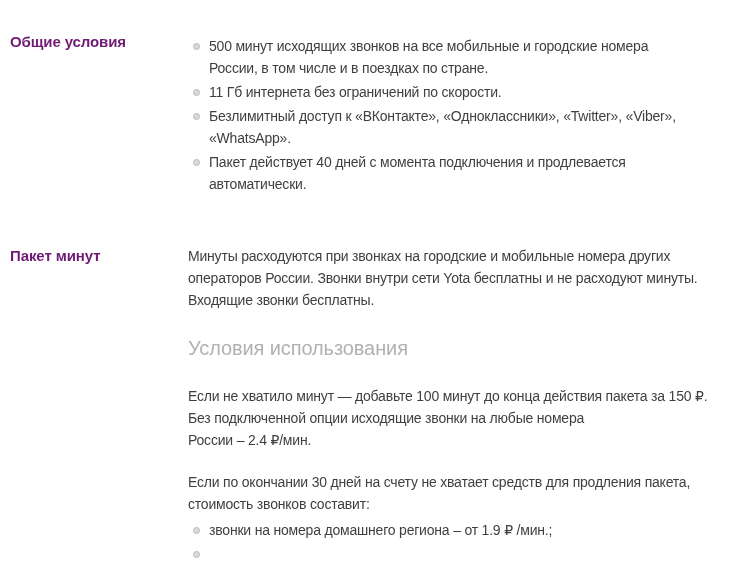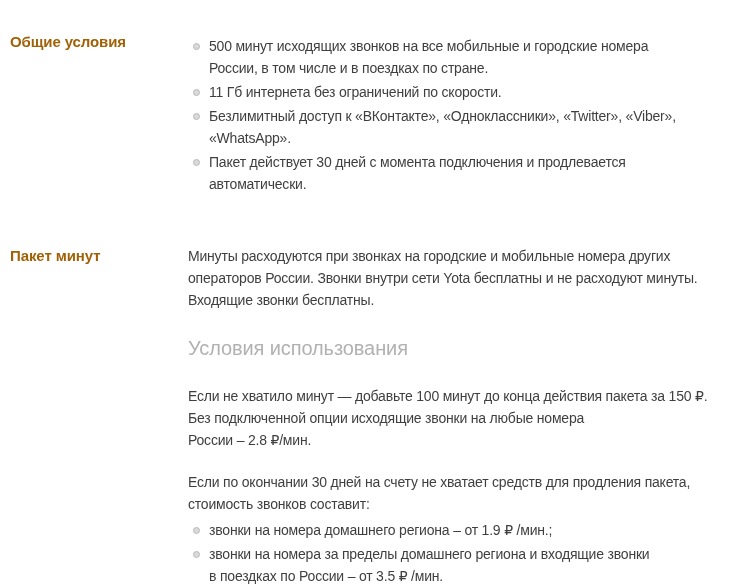--- a/index.html
+++ b/index.html
@@ -18,21 +18,21 @@
   }
   .row {
     display: grid;
     grid-template-columns: 178px 1fr;
     align-items: start;
   }
   .row-2 { margin-top: 46px; }
   .label {
     font-weight: bold;
     font-size: 15px;
-    color: #a16207;
+    color: #701a75;
     letter-spacing: -0.1px;
   }
   .content { max-width: 555px; }
   ul.bullets {
     list-style: none;
     margin: 4px;
     padding: 0;
   }
   ul.bullets li {
     position: relative;
@@ -80,46 +80,44 @@
           <span class="dot"></span>
           <span class="li-text">11 Гб интернета без ограничений по скорости.</span>
         </li>
         <li>
           <span class="dot"></span>
           <span class="li-text">Безлимитный доступ к «ВКонтакте», «Одноклассники», «Twitter», «Viber»,
 «WhatsApp».</span>
         </li>
         <li>
           <span class="dot"></span>
-          <span class="li-text">Пакет действует 30 дней с момента подключения и продлевается
+          <span class="li-text">Пакет действует 40 дней с момента подключения и продлевается
 автоматически.</span>
         </li>
       </ul>
     </div>
   </section>
 
   <section class="row row-2">
     <div class="label">Пакет минут</div>
     <div class="content">
       <p class="para">Минуты расходуются при звонках на городские и мобильные номера других
 операторов России. Звонки внутри сети Yota бесплатны и не расходуют минуты.
 Входящие звонки бесплатны.</p>
       <h4 class="subhead">Условия использования</h4>
       <p class="para tight">Если не хватило минут — добавьте 100 минут до конца действия пакета за 150 ₽.
 Без подключенной опции исходящие звонки на любые номера
-России – 2.8 ₽/мин.</p>
+России – 2.4 ₽/мин.</p>
       <p class="para last">Если по окончании 30 дней на счету не хватает средств для продления пакета,
 стоимость звонков составит:</p>
       <ul class="bullets">
         <li>
           <span class="dot"></span>
           <span class="li-text">звонки на номера домашнего региона – от 1.9 ₽ /мин.;</span>
         </li>
         <li>
           <span class="dot"></span>
-          <span class="li-text">звонки на номера за пределы домашнего региона и входящие звонки
-в поездках по России – от 3.5 ₽ /мин.</span>
         </li>
       </ul>
     </div>
   </section>
 
 </div>
 
 </body></html>

